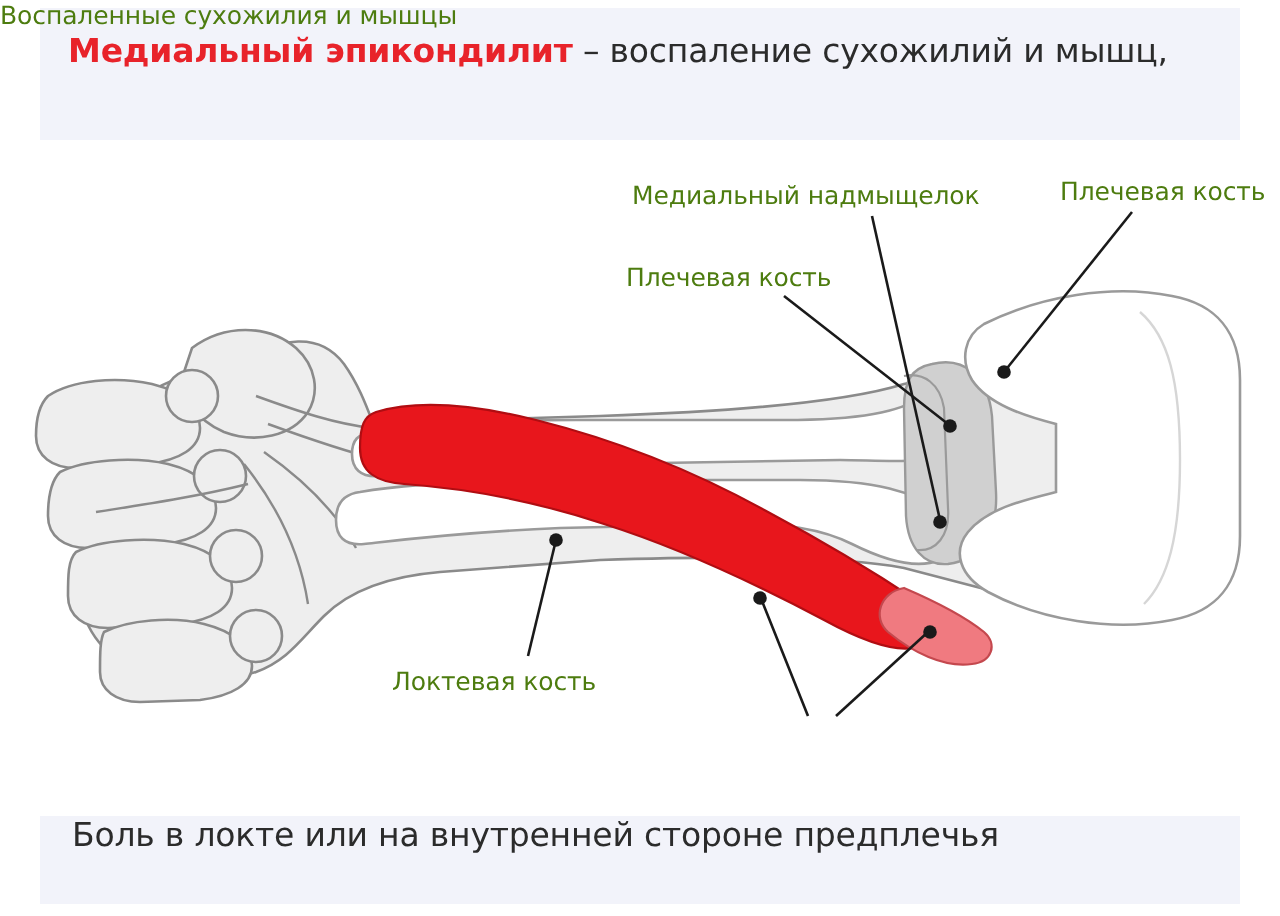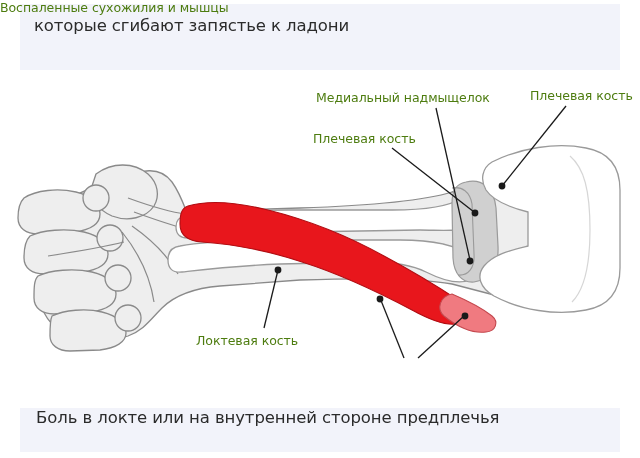--- a/index.html
+++ b/index.html
@@ -78,21 +78,21 @@
   #label-humerus          { left: 530px; top: 88px; }
   #label-radius           { left: 313px; top: 131px; }
   #label-ulna             { left: 196px; top: 333px; }
 </style>
 </head>
 <body>
 
 <div id="page">
 
   <div class="banner" id="top-banner">
-    <div class="line">которые сгибают запястье к ладони</div>
+    <div class="line"><span class="emph">Медиальный эпикондилит</span><span> – воспаление сухожилий и мышц,</span></div>
   </div>
 
   <div id="diagram">
     <svg width="640" height="338" viewBox="0 0 640 338">
 
       <g>
         <path d="M 120 112
                  C 140 98, 160 96, 172 112
                  C 182 126, 186 142, 190 150
                  C 200 142, 214 138, 232 140

